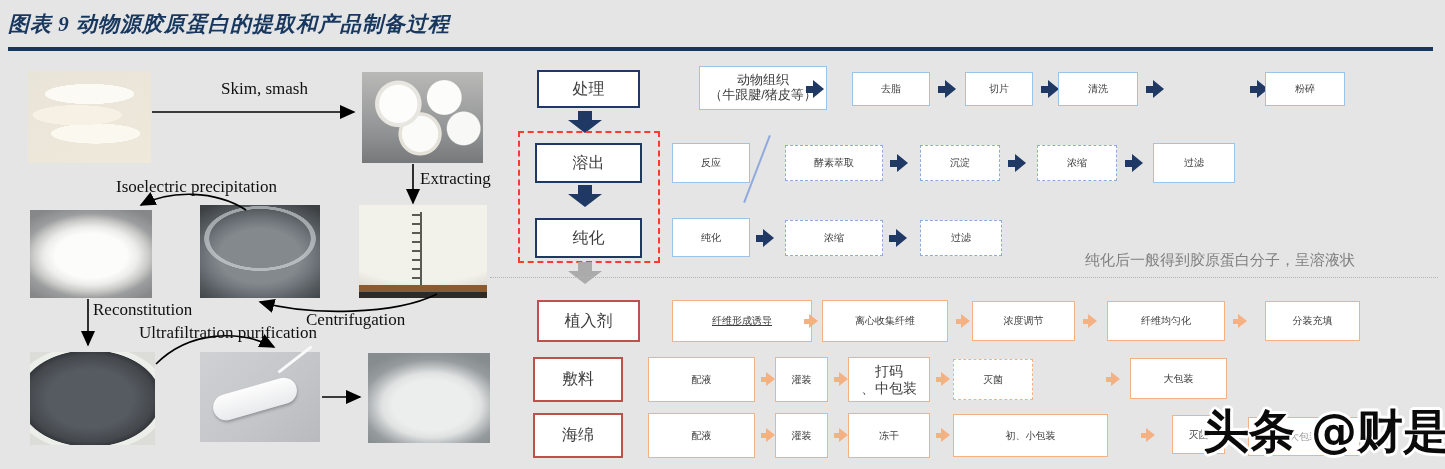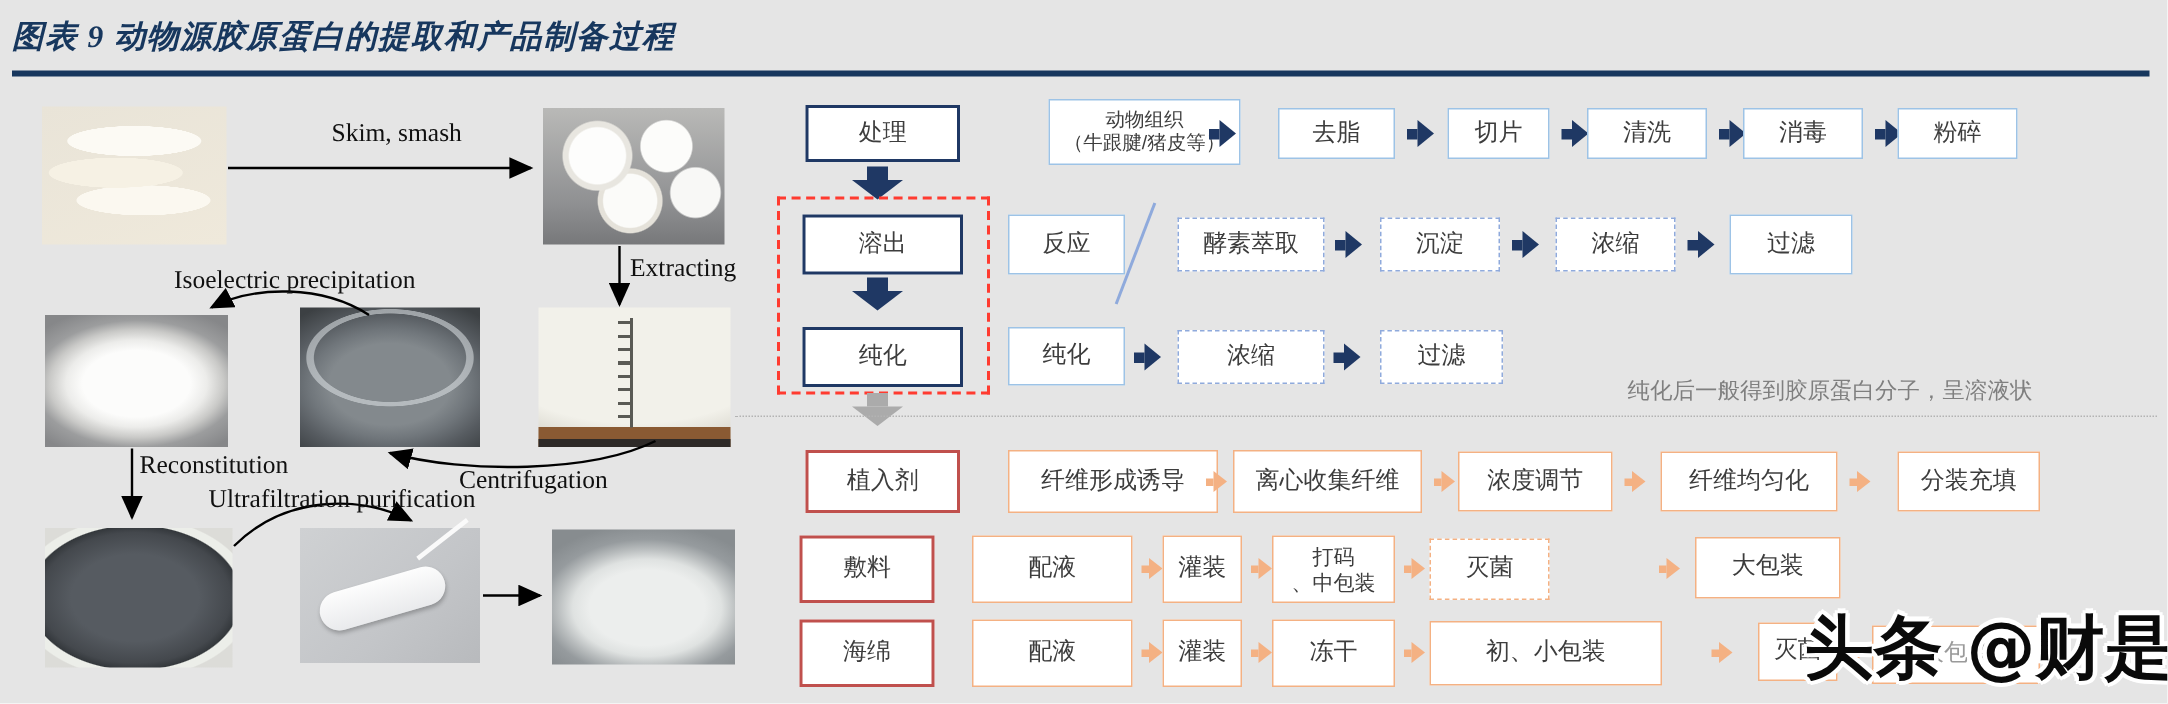--- a/index.html
+++ b/index.html
@@ -4,21 +4,21 @@
 <style>
   html,body{margin:0;padding:0;background:#fff;}
   #page{position:relative;width:1445px;height:469px;background:#e5e5e5;overflow:hidden;
         font-family:"Liberation Sans",sans-serif;}
   
   .fig-title{position:absolute;left:8px;top:10px;font-family:"Liberation Serif",serif;
              font-style:italic;font-weight:bold;font-size:21px;color:#17375E;letter-spacing:1px;white-space:nowrap;}
   .title-rule{position:absolute;left:8px;top:47px;width:1425px;height:4px;background:#17375E;}
   
   .box{position:absolute;display:flex;flex-direction:column;align-items:center;justify-content:center;
-       background:#fff;color:#3d3d3d;font-size:16px;text-align:center;line-height:1.15;box-sizing:border-box;}
+       background:#fff;color:#3d3d3d;font-size:10px;text-align:center;line-height:1.15;box-sizing:border-box;}
   .bn{border:2px solid #1F3864;font-size:16px;}
   .bb{border:1px solid #9DC3E6;}
   .bbd{border:1px dashed #8FAADC;}
   .br{border:2px solid #C0504D;font-size:16px;}
   .bo{border:1px solid #F4B183;}
   .bod{border:1px dashed #F4B183;}
   .sm{font-size:13px;margin-left:29px;}
   
   .ha{position:absolute;display:flex;align-items:center;}
   .ha .bar{width:7px;height:7px;background:#1F3864;}
@@ -129,21 +129,20 @@
   <div class="box bb" style="left:965px;top:72px;width:68px;height:34px;">切片</div>
   <span class="ha" style="left:1041px;top:80px;">
       <span class="bar"></span>
       <span class="head"></span>
     </span>
   <div class="box bb" style="left:1058px;top:72px;width:80px;height:34px;text-align:center;">清洗</div>
   <span class="ha" style="left:1146px;top:80px;">
       <span class="bar"></span>
       <span class="head"></span>
     </span>
-  <div class="box bb" style="left:1162px;top:72px;width:80px;height:34px;">消毒</div>
   <span class="ha" style="left:1250px;top:80px;">
       <span class="bar"></span>
       <span class="head"></span>
     </span>
   <div class="box bb" style="left:1265px;top:72px;width:80px;height:34px;">粉碎</div>
 
   <div class="va" style="left:568px;top:111px;">
       <div class="stem"></div>
       <div class="head"></div>
     </div>
@@ -188,21 +187,21 @@
   <div class="box bbd" style="left:920px;top:220px;width:82px;height:36px;">过滤</div>
 
   <div class="va gray" style="left:568px;top:262px;">
       <div class="stem"></div>
       <div class="head"></div>
     </div>
   <div class="dotted-line"></div>
   <div class="note">纯化后一般得到胶原蛋白分子，呈溶液状</div>
 
   <div class="box br" style="left:537px;top:300px;width:103px;height:42px;">植入剂</div>
-  <div class="box bo" style="left:672px;top:300px;width:140px;height:42px;">纤维形成诱导</div>
+  <div class="box bo" style="left:672px;top:300px;width:140px;height:42px;text-decoration:underline;">纤维形成诱导</div>
   <span class="ha o" style="left:804px;top:314px;">
       <span class="bar"></span>
       <span class="head"></span>
     </span>
   <div class="box bo" style="left:822px;top:300px;width:126px;height:42px;">离心收集纤维</div>
   <span class="ha o" style="left:956px;top:314px;">
       <span class="bar"></span>
       <span class="head"></span>
     </span>
   <div class="box bo" style="left:972px;top:301px;width:103px;height:40px;">浓度调节</div>

